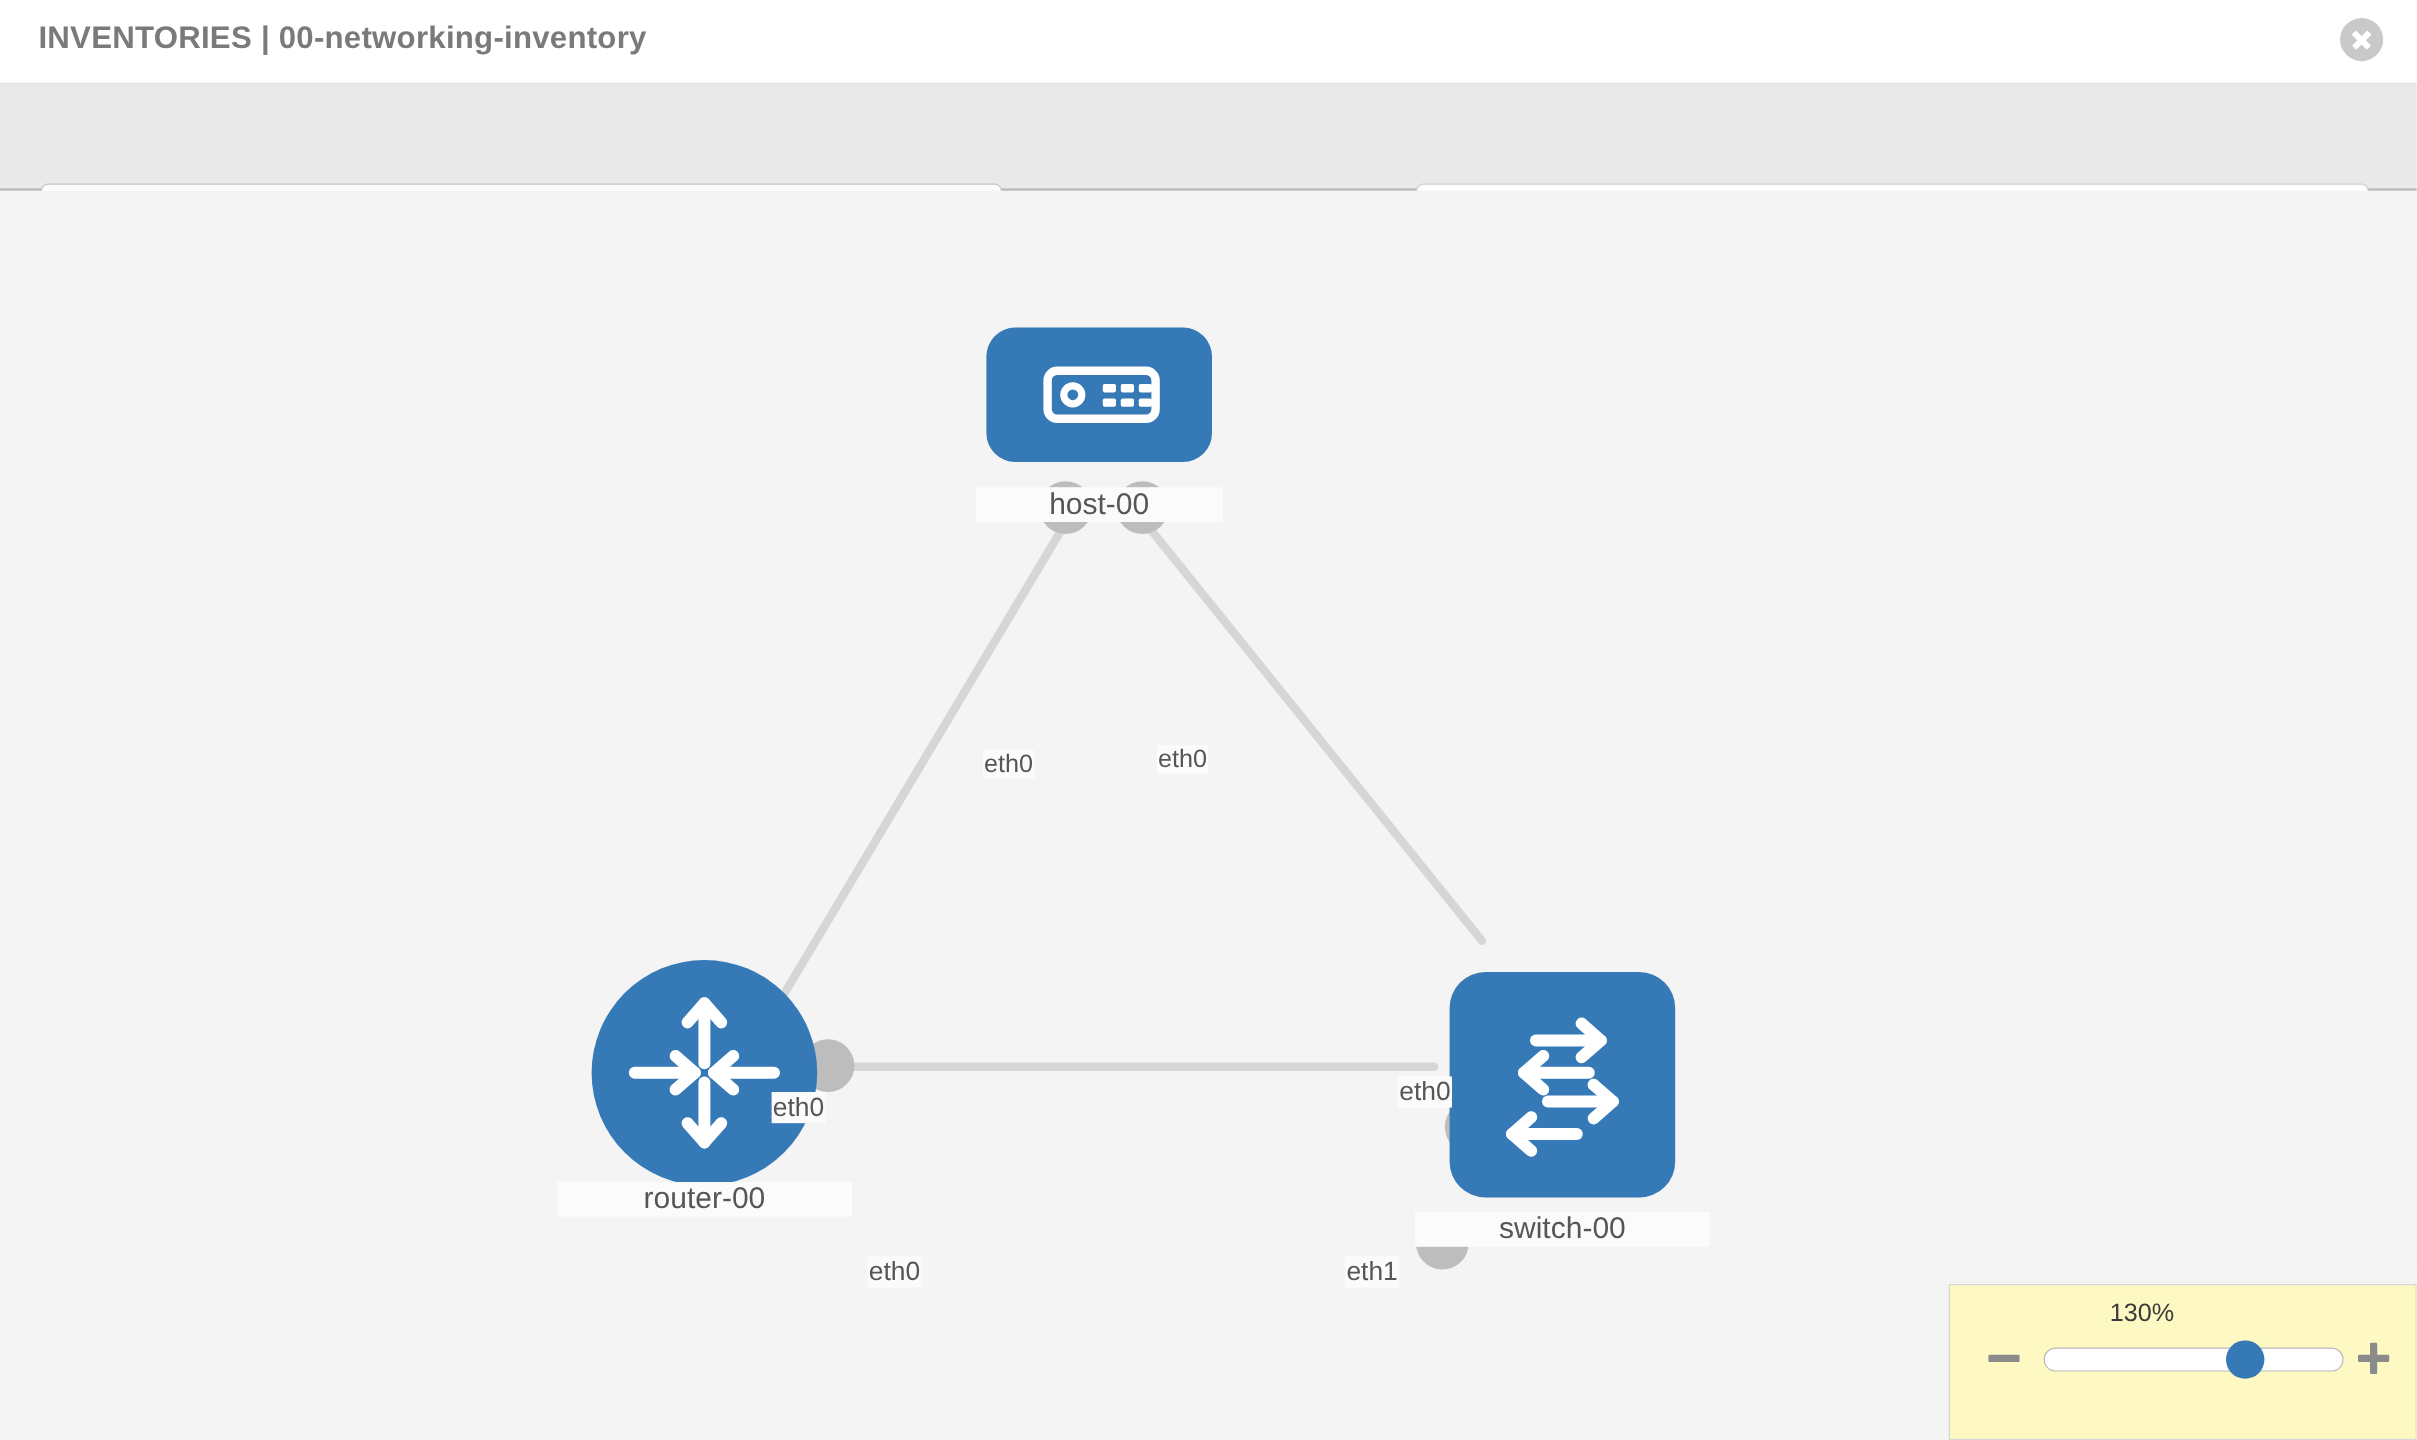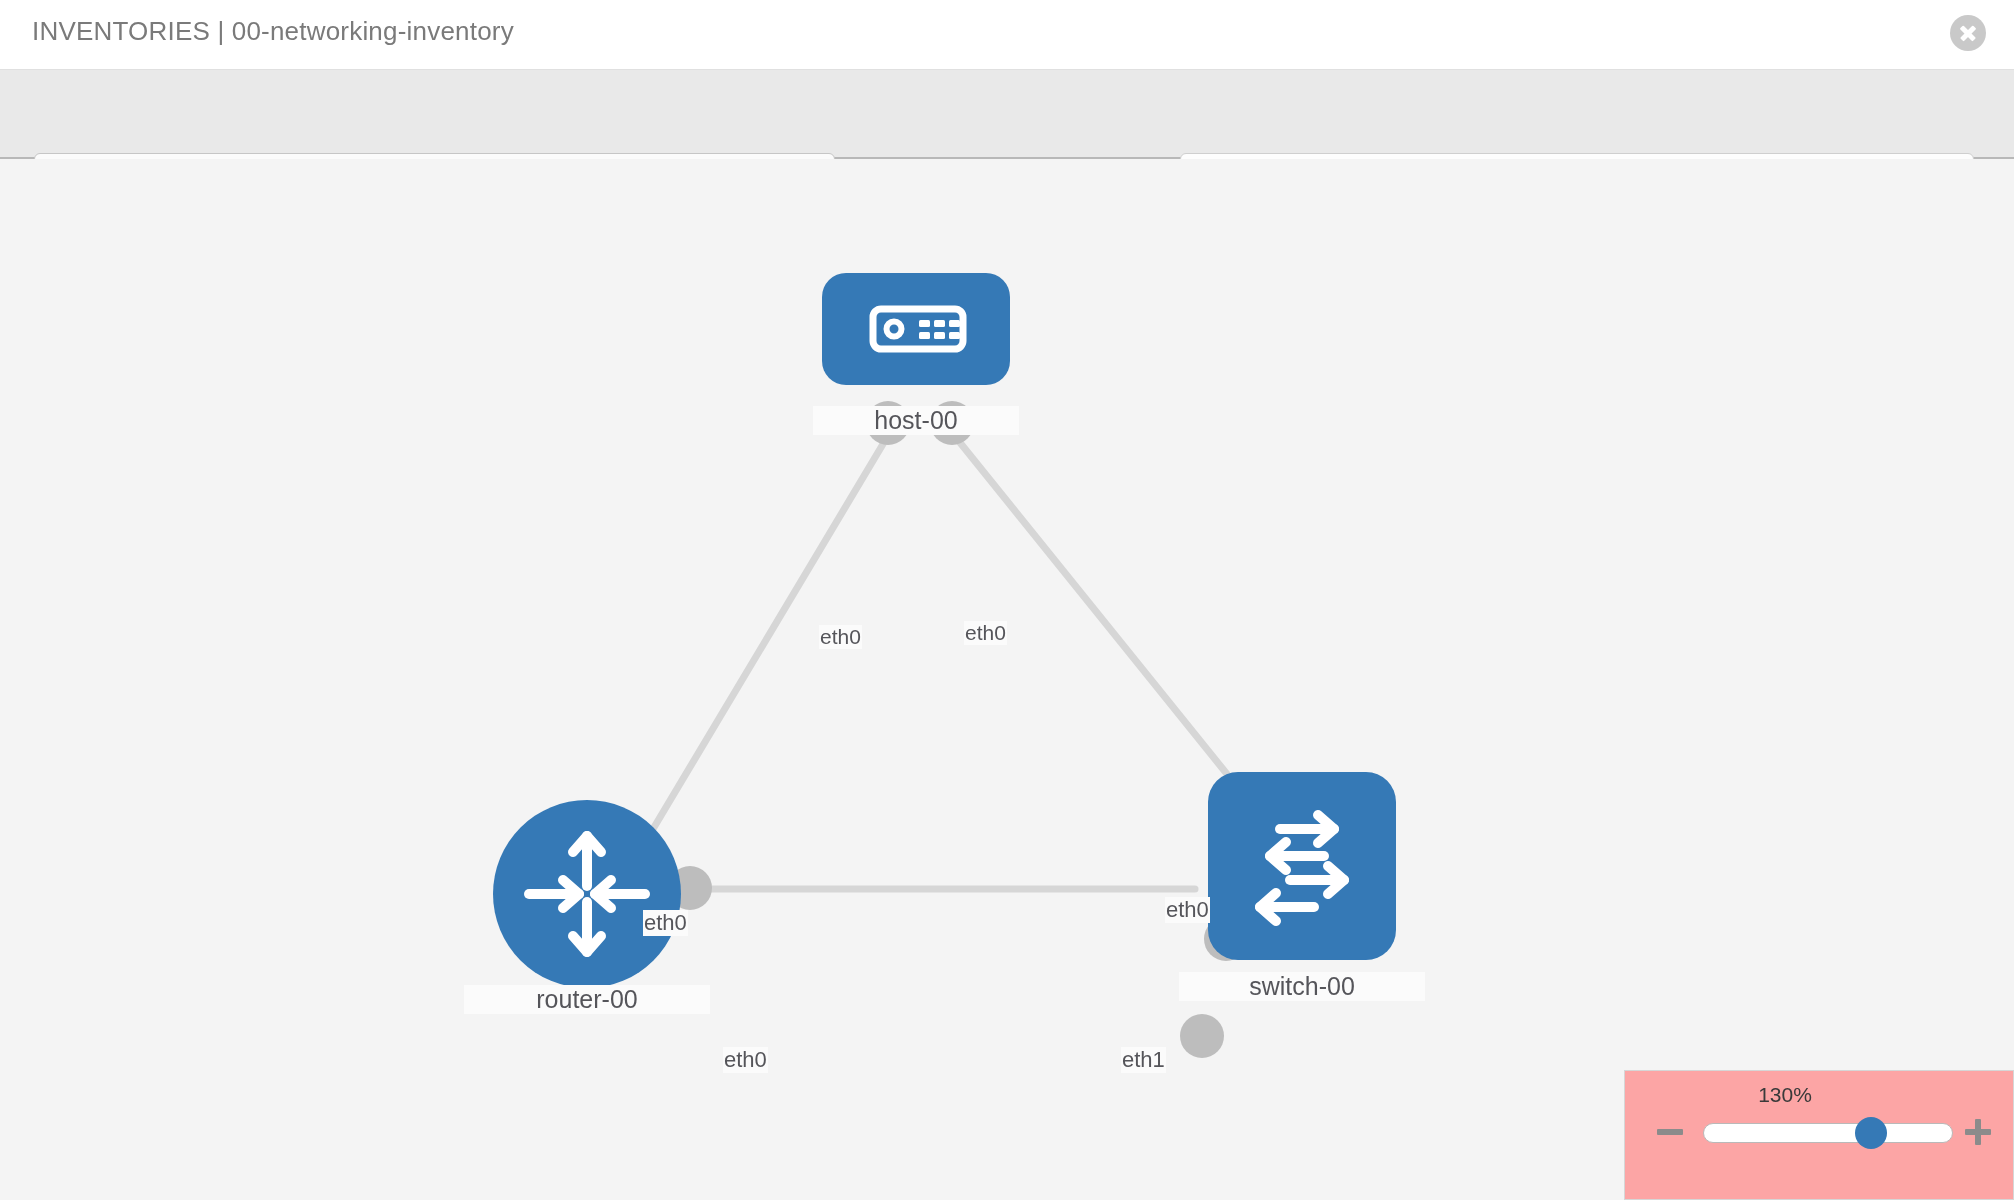--- a/index.html
+++ b/index.html
@@ -15,21 +15,21 @@
 
   
   .header {
     position: absolute; left: 0; top: 0;
     width: 2014px; height: 70px;
     background: #ffffff;
     border-bottom: 1px solid #e0e0e0;
   }
   .page-title {
     position: absolute; left: 32px; top: 16px;
-    font-size: 26px; font-weight: normal;
+    font-size: 26px; font-weight: bold;
     color: #7a7a7a;
     letter-spacing: 0.2px;
     white-space: nowrap;
   }
   .close-btn {
     position: absolute; right: 28px; top: 15px;
     width: 36px; height: 36px;
     border-radius: 50%;
     background: #c9c9c9;
     cursor: pointer;
@@ -134,21 +134,21 @@
     white-space: nowrap;
     padding: 0 1px;
     margin-top: 20px;
   }
   .edge-label.small { font-size: 21px; }
 
   
   .zoom-panel {
     position: absolute; right: 0; bottom: 0;
     width: 390px; height: 130px;
-    background: #fca5a5;
+    background: #fef9c3;
     border: 1px solid #d6d6d6;
   }
   .zoom-value {
     position: absolute; left: 0; top: 12px;
     width: 320px;
     text-align: center;
     font-size: 21px; color: #3a3a3a;
   }
   .zoom-minus, .zoom-plus {
     position: absolute; top: 46px;
@@ -273,21 +273,21 @@
           <polyline points="80,136 94,152 108,136"></polyline>
           <line x1="36" y1="94" x2="86" y2="94"></line>
           <polyline points="70,80 86,94 70,108"></polyline>
           <line x1="152" y1="94" x2="102" y2="94"></line>
           <polyline points="118,80 102,94 118,108"></polyline>
         </g>
       </svg>
       <div class="node-label" style="left:-29px; top:185px; width:246px;">router-00</div>
     </div>
 
-    <div class="node" style="left:1208px; top:613px; width:188px; height:188px;padding-left:48px;">
+    <div class="node" style="left:1208px; top:651px; width:188px; height:188px;padding-left:48px;">
       <div class="node-shape" style="width:188px; height:188px; border-radius:30px;"></div>
       <svg width="188" height="188" viewBox="0 0 188 188" style="position:absolute;left:0;top:0;" aria-hidden="true">
         <g stroke="#ffffff" stroke-width="10" fill="none" stroke-linecap="round" stroke-linejoin="round">
           <line x1="72" y1="57" x2="126" y2="57"></line>
           <polyline points="110,43 126,57 110,71"></polyline>
           <line x1="116" y1="84" x2="62" y2="84"></line>
           <polyline points="78,70 62,84 78,98"></polyline>
           <line x1="82" y1="108" x2="136" y2="108"></line>
           <polyline points="120,94 136,108 120,122"></polyline>
           <line x1="106" y1="135" x2="52" y2="135"></line>

